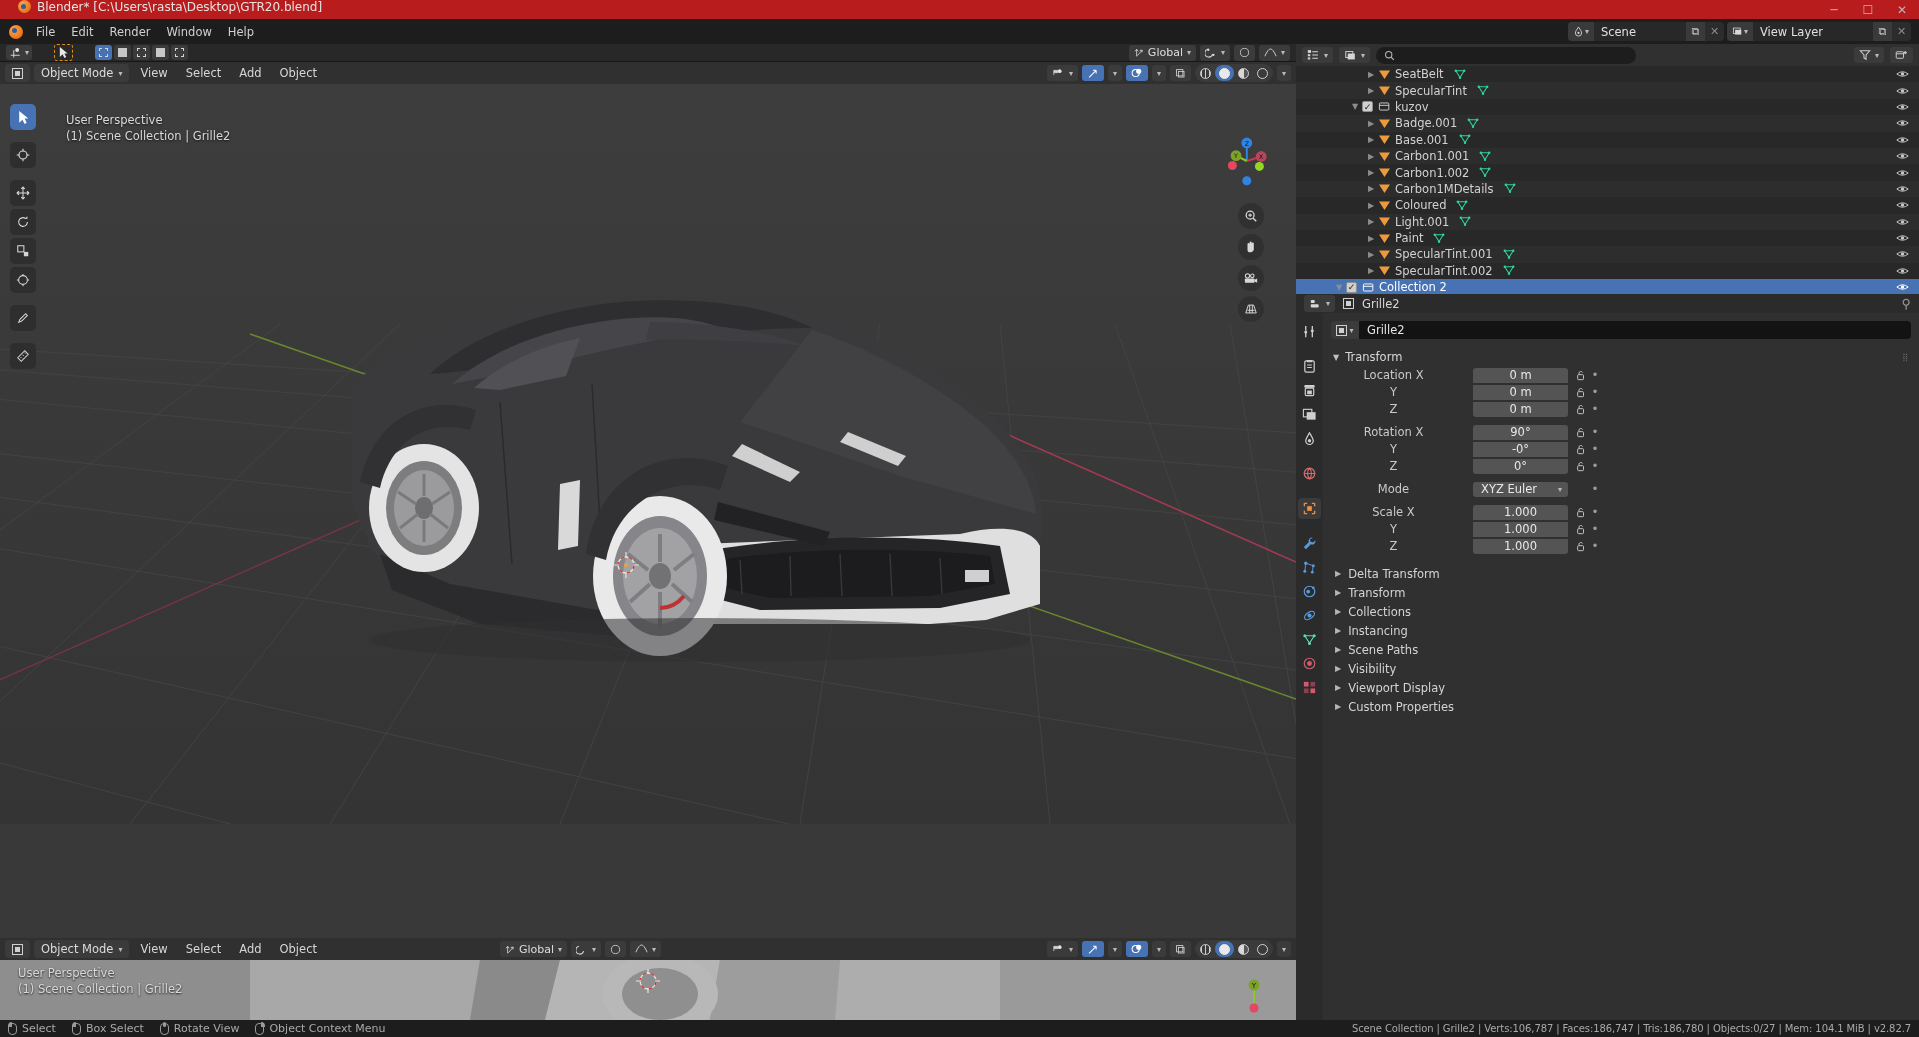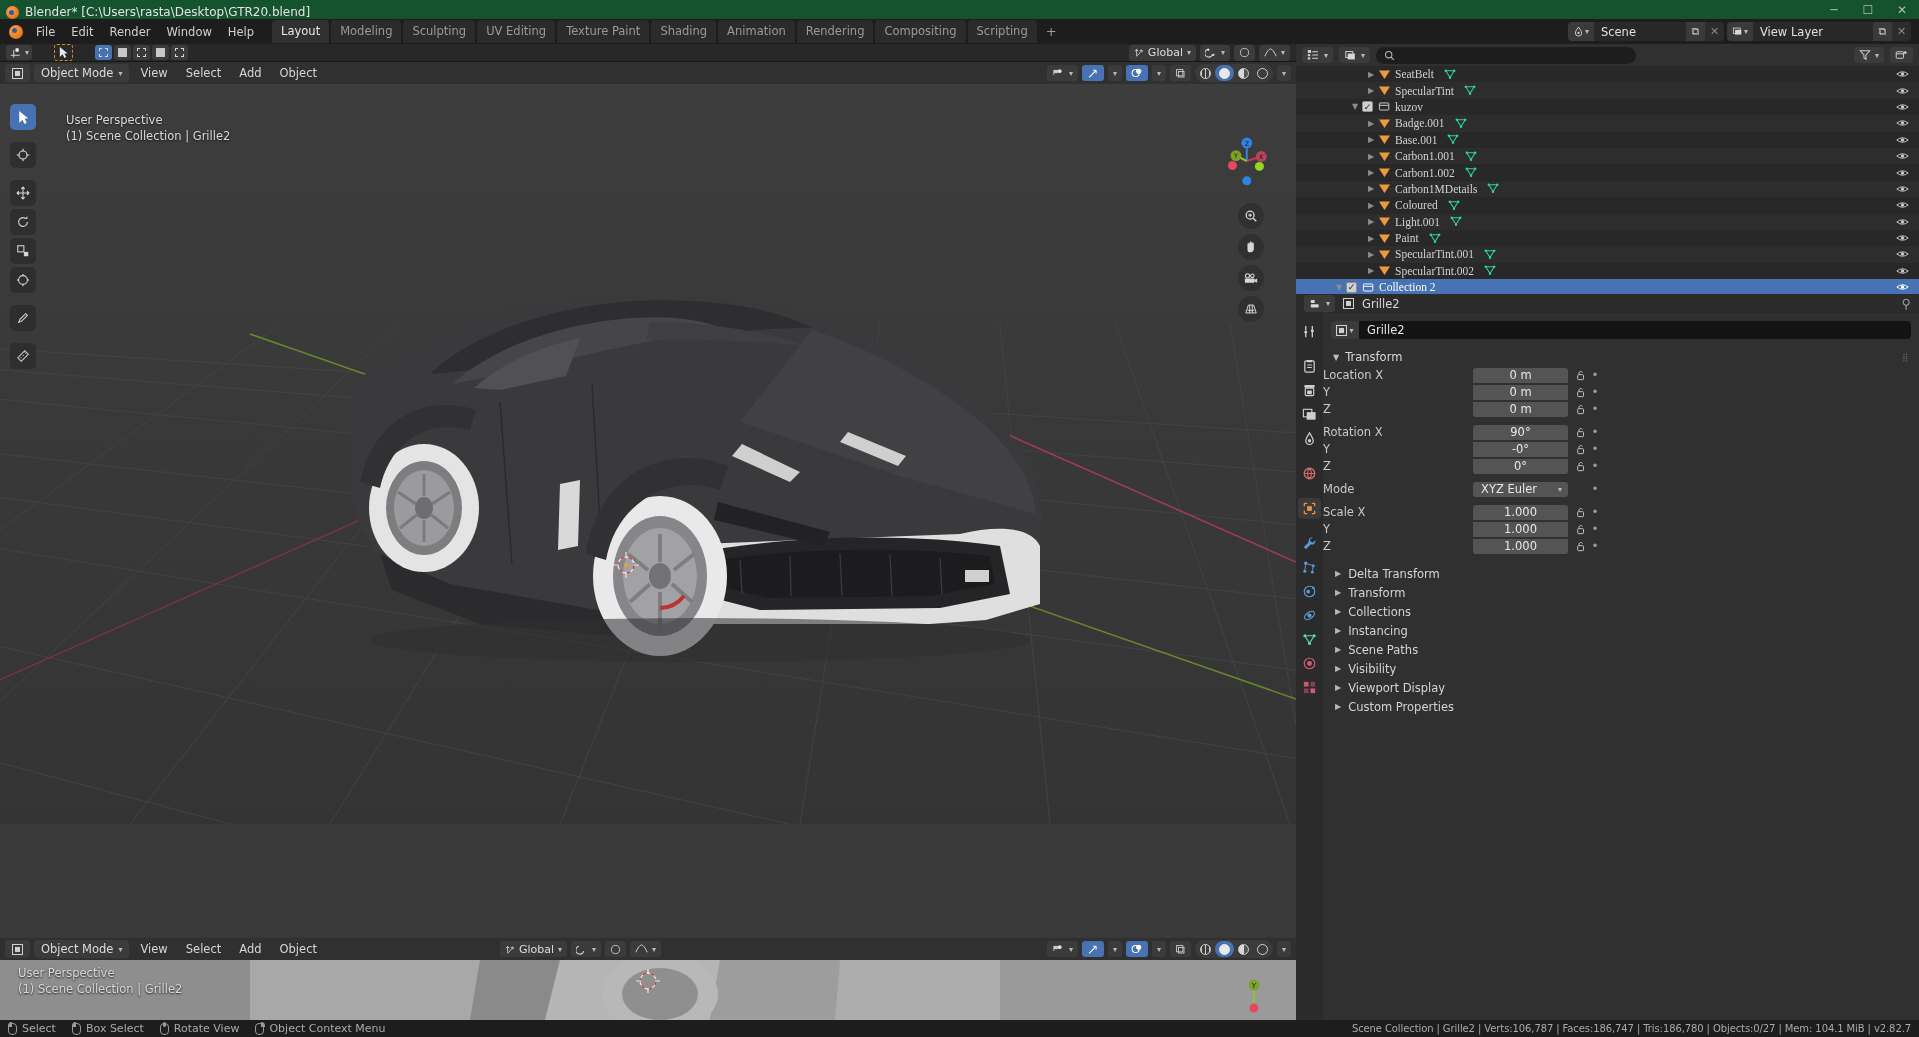--- a/index.html
+++ b/index.html
@@ -7,22 +7,22 @@
   body{
     width:1919px; height:1037px; overflow:hidden;
     font-family:"DejaVu Sans","Liberation Sans",sans-serif;
     font-size:11.5px; color:#c3c3c3;
     -webkit-font-smoothing:antialiased;
   }
   .app{ position:relative; width:1919px; height:1037px; background:#181818; }
 
   
   .titlebar{
-    height:19px; background:#14532d; display:flex; align-items:flex-end;
-    padding-left:6px; gap:6px; color:#e3e3e3; font-size:12px;
+    height:19px; background:#b91c1c; display:flex; align-items:flex-start;
+    padding-left:18px; gap:6px; color:#e3e3e3; font-size:12px;
   }
   .blender-logo{
     width:13px; height:13px; border-radius:50%;
     background:radial-gradient(circle at 35% 35%, #ffa44d 0%, #f07f22 55%, #d35f0a 100%);
     position:relative; flex:none;
   }
   .blender-logo:after{
     content:""; position:absolute; left:3px; top:3.5px; width:5px; height:5px;
     border-radius:50%; background:#2b5f9e;
   }
@@ -140,21 +140,21 @@
               padding:0 6px; gap:6px; }
   .ol-search{ flex:1; height:17px; background:#1d1d1d; border-radius:9px; display:flex;
               align-items:center; padding:0 8px; gap:5px; max-width:260px; }
   .ol-rows{ position:absolute; top:22px; left:0; right:0; bottom:0; overflow:hidden; }
   .ol-row{ height:16.4px; display:flex; align-items:center; padding-left:8px;
            font-size:11.5px; color:#d2d2d2; position:relative; }
   .ol-row.alt{ background:#2d2d2d; }
   .ol-row.selected{ background:#4772b3; color:#fff; }
   .ol-tri{ width:10px; color:#8d8d8d; font-size:8px; flex:none; }
   .mesh-tri{ width:13px; height:11px; flex:none; }
-  .ol-name{ margin-left:4px; white-space:nowrap;font-family:Liberation Serif, serif; }
+  .ol-name{ margin-left:4px; white-space:nowrap; }
   .ol-eye{ position:absolute; right:10px; display:flex; align-items:center; }
   .ol-data{ margin-left:10px; display:flex; }
   .ol-check{ width:11px; height:11px; border:1px solid #8e8e8e; border-radius:2px;
              background:#cfcfcf; display:flex; align-items:center; justify-content:center;
              color:#1d1d1d; font-size:9px; flex:none; }
 
   
   .props{ position:absolute; right:0; top:250px; bottom:0; width:623px; background:#303030; }
   .props-bread{ height:19px; background:#2b2b2b; display:flex; align-items:center;
                 padding:0 8px; gap:8px; font-size:11.5px; color:#d8d8d8; }
@@ -170,21 +170,21 @@
   .id-row{ display:flex; align-items:center; gap:0; margin:2px 8px 8px 8px; }
   .id-icon{ width:28px; height:18px; background:#3b3b3b; border-radius:4px 0 0 4px;
             display:flex; align-items:center; justify-content:center; gap:2px; }
   .id-field{ flex:1; height:18px; background:#131313; border-radius:0 4px 4px 0;
              display:flex; align-items:center; padding-left:8px; font-size:11.5px; color:#e4e4e4; }
   .panel-head{ display:flex; align-items:center; gap:6px; height:20px; padding:0 10px;
                font-size:11.5px; color:#d8d8d8; }
   .panel-head .tri{ font-size:8px; color:#bfbfbf; }
   .grip{ margin-left:auto; color:#6c6c6c; letter-spacing:1px; font-size:8px; }
   .prow{ display:flex; align-items:center; height:16px; margin:0 0 1px 0; padding-right:8px; }
-  .prow .plab{ width:150px; text-align:left; padding-right:9px; font-size:11.5px; color:#c9c9c9; }
+  .prow .plab{ width:150px; text-align:center; padding-right:9px; font-size:11.5px; color:#c9c9c9; }
   .pval{ flex:0 0 95px; height:15px; background:#545454; border-radius:3px;
          display:flex; align-items:center; justify-content:center;
          font-size:11.5px; color:#e8e8e8; }
   .pval.top{ border-radius:3px 3px 0 0; }
   .pval.mid{ border-radius:0; }
   .pval.bot{ border-radius:0 0 3px 3px; }
   .pval.drop{ background:#545454; justify-content:flex-start; padding-left:8px; position:relative; }
   .pval.drop .caret{ position:absolute; right:6px; }
   .lock{ width:16px; display:flex; align-items:center; justify-content:center; margin-left:5px; }
   .dot{ width:12px; display:flex; align-items:center; justify-content:center;
@@ -226,33 +226,20 @@
   <div class="topbar">
     <div class="tb-logo">
       <span class="blender-logo"></span>
     </div>
     <div class="menu-item">File</div>
     <div class="menu-item">Edit</div>
     <div class="menu-item">Render</div>
     <div class="menu-item">Window</div>
     <div class="menu-item">Help</div>
 
-    <div class="wsp-tabs">
-      <div class="wsp-tab active">Layout</div>
-      <div class="wsp-tab">Modeling</div>
-      <div class="wsp-tab">Sculpting</div>
-      <div class="wsp-tab">UV Editing</div>
-      <div class="wsp-tab">Texture Paint</div>
-      <div class="wsp-tab">Shading</div>
-      <div class="wsp-tab">Animation</div>
-      <div class="wsp-tab">Rendering</div>
-      <div class="wsp-tab">Compositing</div>
-      <div class="wsp-tab">Scripting</div>
-      <div class="wsp-add">+</div>
-    </div>
 
     <div class="topbar-right">
       <div class="scene-block">
         <div class="sb-icon">
           <svg width="11" height="11" viewBox="0 0 16 16">
               <path d="M8 1.5 C5 6 3.5 8 3.5 10.2 A4.5 4.5 0 0 0 12.5 10.2 C12.5 8 11 6 8 1.5Z" fill="none" stroke="#d8d8d8" stroke-width="1.3"></path>
               <circle cx="8" cy="10" r="1.6" fill="#d8d8d8"></circle>
             </svg>
           <span class="caret">▾</span>
         </div>

